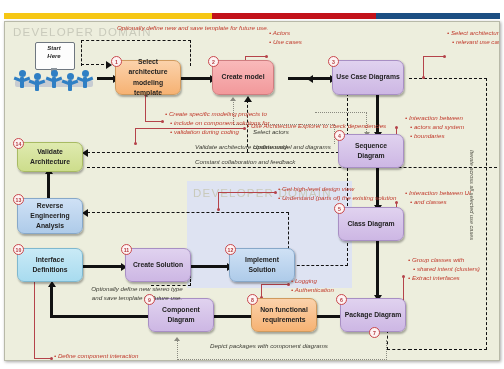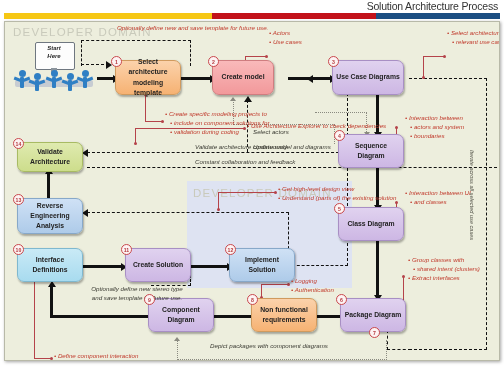--- a/index.html
+++ b/index.html
@@ -83,21 +83,20 @@
   .fig .bd{width:4px;height:11px;background:#2f7fc4;margin:0 auto;border-radius:1px;}
   .fig .a1,.fig .a2{position:absolute;top:8px;width:8px;height:2.6px;background:#2f7fc4;}
   .fig .a1{left:-3px;transform:rotate(22deg);}
   .fig .a2{right:-3px;transform:rotate(-22deg);}
 </style>
 </head>
 <body>
 
 <div id="page">
 
-  <div id="hdr-title">Solution Architecture Process</div>
 
   <div id="colorbar">
     <div class="seg" style="width:42%;background:#f6c714;"></div>
     <div class="seg" style="width:33%;background:#c2121a;"></div>
     <div class="seg" style="width:25%;background:#1c4e82;"></div>
   </div>
 
   <div id="canvas">
 
     <div id="dev-lane" style="left:182px;top:159px;width:165px;height:107px;"></div>

